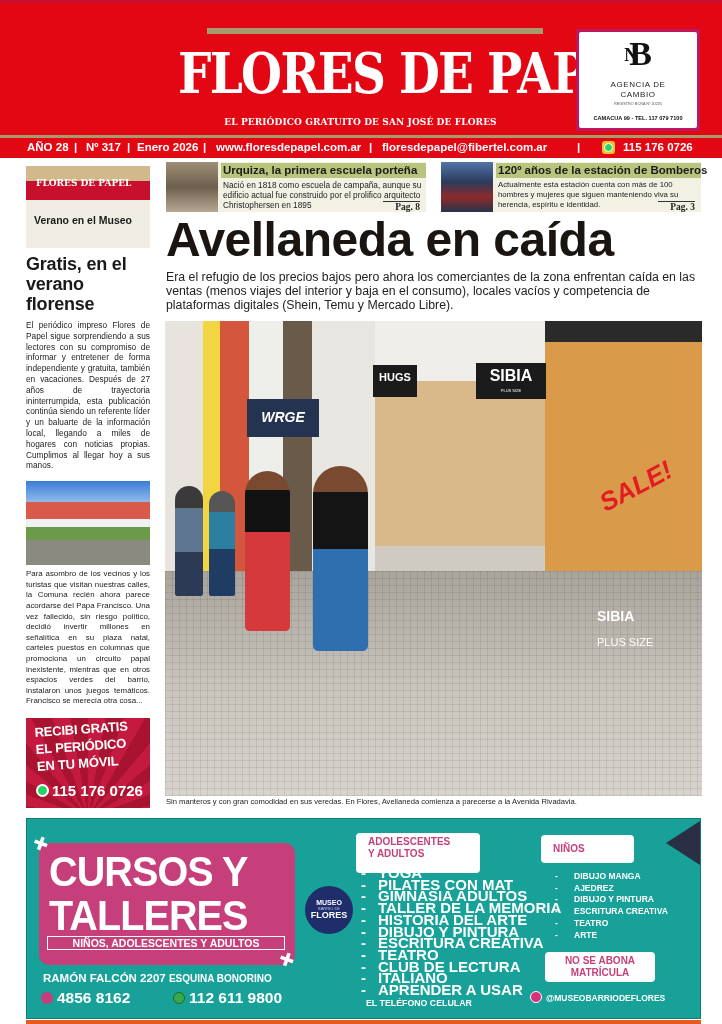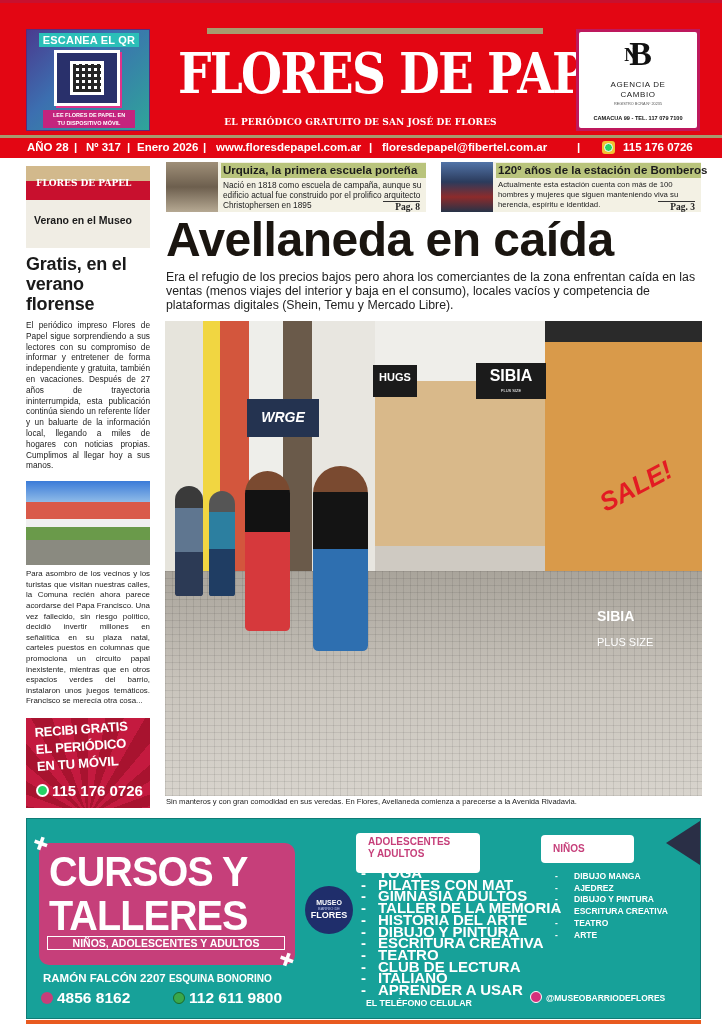--- a/index.html
+++ b/index.html
@@ -147,32 +147,20 @@
 
   .bottom-rule { position: absolute; left: 26px; top: 1020px; width: 675px; height: 4px; background: #e85a1f; }
 </style>
 </head>
 <body>
 
 <header class="masthead">
   <div class="mast-rule-top"></div>
   <div class="mast-olive"></div>
 
-  <div class="qr-box">
-    <div class="qr-title">ESCANEA EL QR</div>
-    <div class="qr-frame">
-      <div class="qr-code">
-          <div class="pix"></div>
-        </div>
-    </div>
-    <div class="qr-sub">
-      <div>LEE FLORES DE PAPEL EN</div>
-      <div>TU DISPOSITIVO MÓVIL</div>
-    </div>
-  </div>
 
   <h1 class="logo-title">FLORES DE PAPEL</h1>
   <div class="logo-tagline">EL PERIÓDICO GRATUITO DE SAN JOSÉ DE FLORES</div>
 
   <div class="ad-agency">
     <div class="ad-agency-inner">
       <div class="nb-mark"><span class="n">N</span><span>B</span></div>
       <div class="agency-name">
         <div>AGENCIA DE</div>
         <div>CAMBIO</div>
@@ -295,15 +283,19 @@
   <div class="ca-tri"></div>
   <div class="ca-box ca-box-kids">NIÑOS</div>
   <ul class="ca-list ca-list-kids">
     <li>DIBUJO MANGA</li>
     <li>AJEDREZ</li>
     <li>DIBUJO Y PINTURA</li>
     <li>ESCRITURA CREATIVA</li>
     <li>TEATRO</li>
     <li>ARTE</li>
   </ul>
+  <div class="ca-box ca-box-free">
+    <div>NO SE ABONA</div>
+    <div>MATRÍCULA</div>
+  </div>
   <div class="ca-insta"><i class="ig"></i><span>@MUSEOBARRIODEFLORES</span></div>
 </section>
 <div class="bottom-rule"></div>
 
 </body></html>

